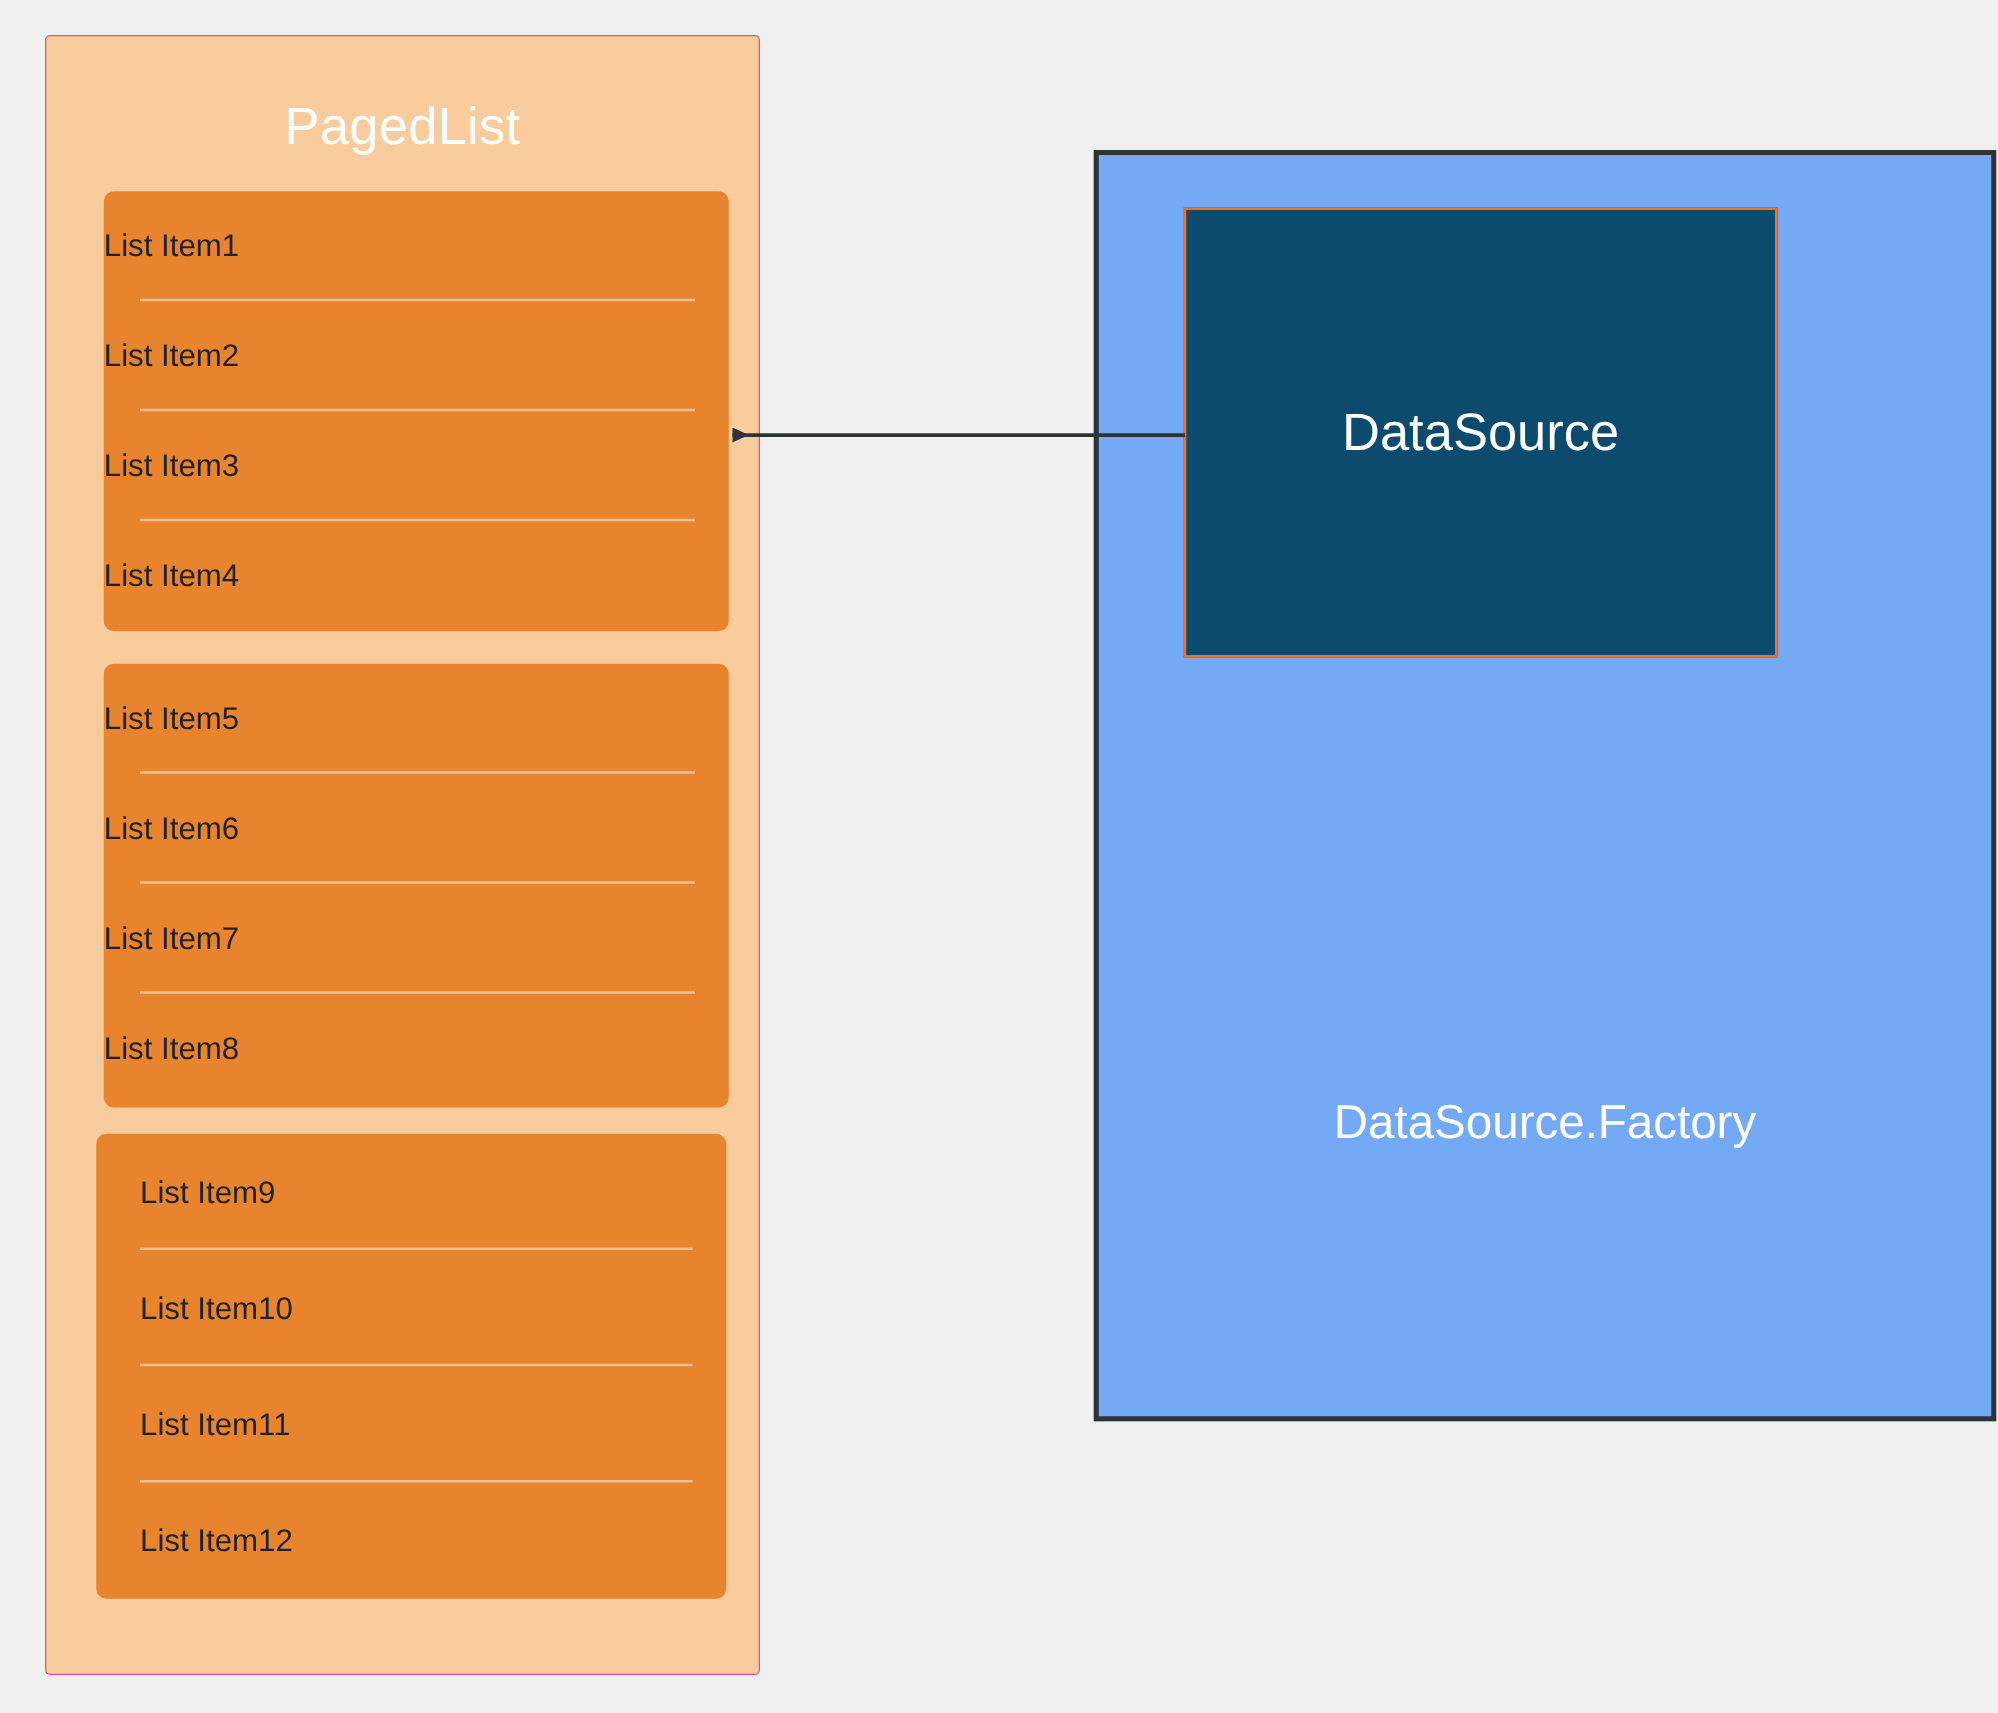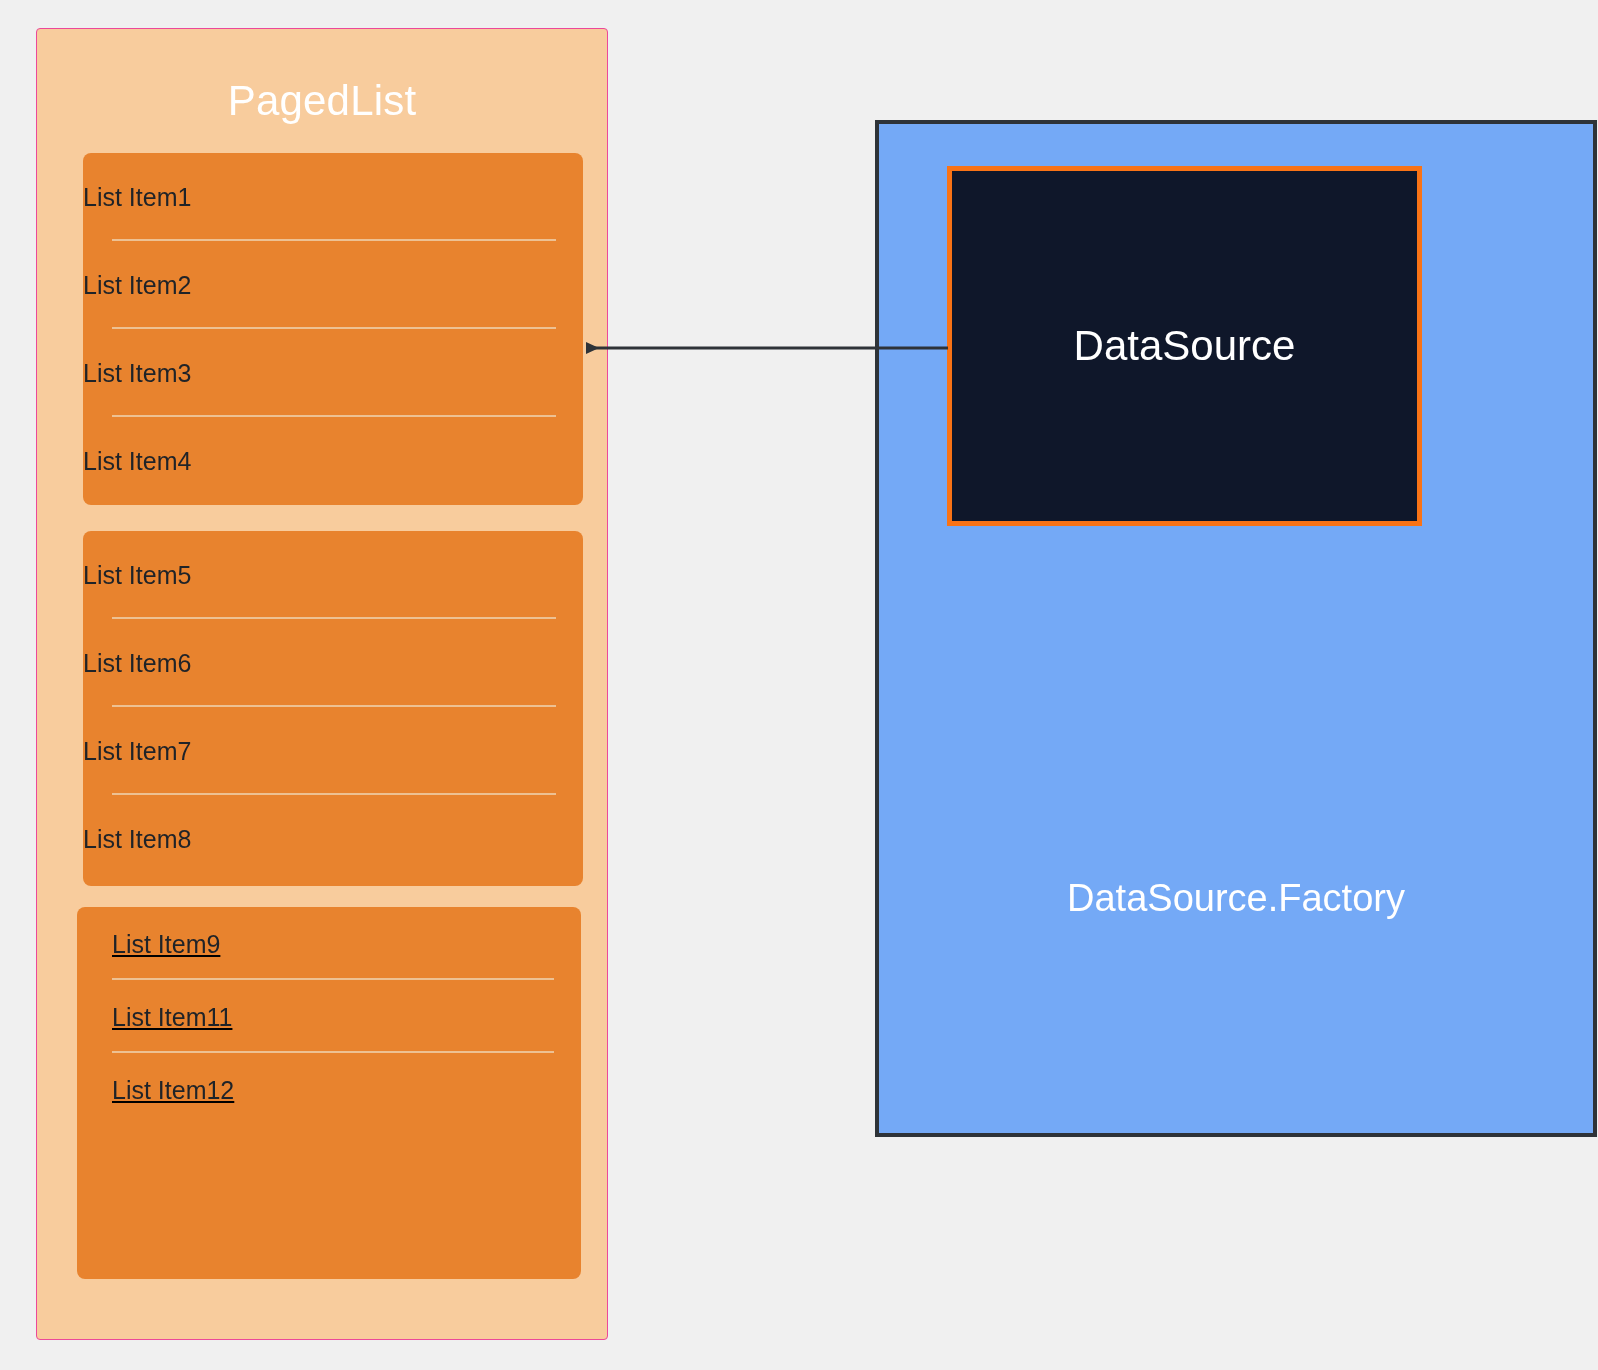--- a/index.html
+++ b/index.html
@@ -61,21 +61,21 @@
   .page-card.card-b { top: 502px;  height: 355px; }
   .page-card.card-c { top: 878px;  height: 372px; }
 
   .list-row {
     position: relative;
     box-sizing: border-box;
     display: flex;
     align-items: center;
     height: 88px;
   }
-  .card-c .list-row { height: 73px; text-decoration: underline; }
+  .card-c .list-row { height: 93px; }
 
   .list-row-label {
     color: #1f2328;
     font-size: 25px;
     line-height: 30px;
     white-space: nowrap;
   }
   .card-c .list-row-label { padding-left: 35px; }
 
   .row-divider {
@@ -113,22 +113,22 @@
   }
 
   
   .datasource-box {
     position: absolute;
     left: 947px;
     top: 166px;
     width: 475px;
     height: 360px;
     box-sizing: border-box;
-    background: #0f172a;
-    border: 5px solid #f97316;
+    background: #0c4a6e;
+    border: 2px solid #f97316;
     display: flex;
     align-items: center;
     justify-content: center;
   }
   .datasource-label {
     color: #ffffff;
     font-size: 42px;
     line-height: 48px;
     white-space: nowrap;
   }
@@ -185,20 +185,24 @@
       </div>
       <div class="list-row">
         <span class="list-row-label">List Item8</span>
 
       </div>
     </div>
 
     <div class="page-card card-c">
       <div class="list-row">
         <span class="list-row-label">List Item9</span>
+        <span class="row-divider"></span>
+      </div>
+      <div class="list-row">
+        <span class="list-row-label">List Item10</span>
         <span class="row-divider"></span>
       </div>
       <div class="list-row">
         <span class="list-row-label">List Item11</span>
         <span class="row-divider"></span>
       </div>
       <div class="list-row">
         <span class="list-row-label">List Item12</span>
 
       </div>

